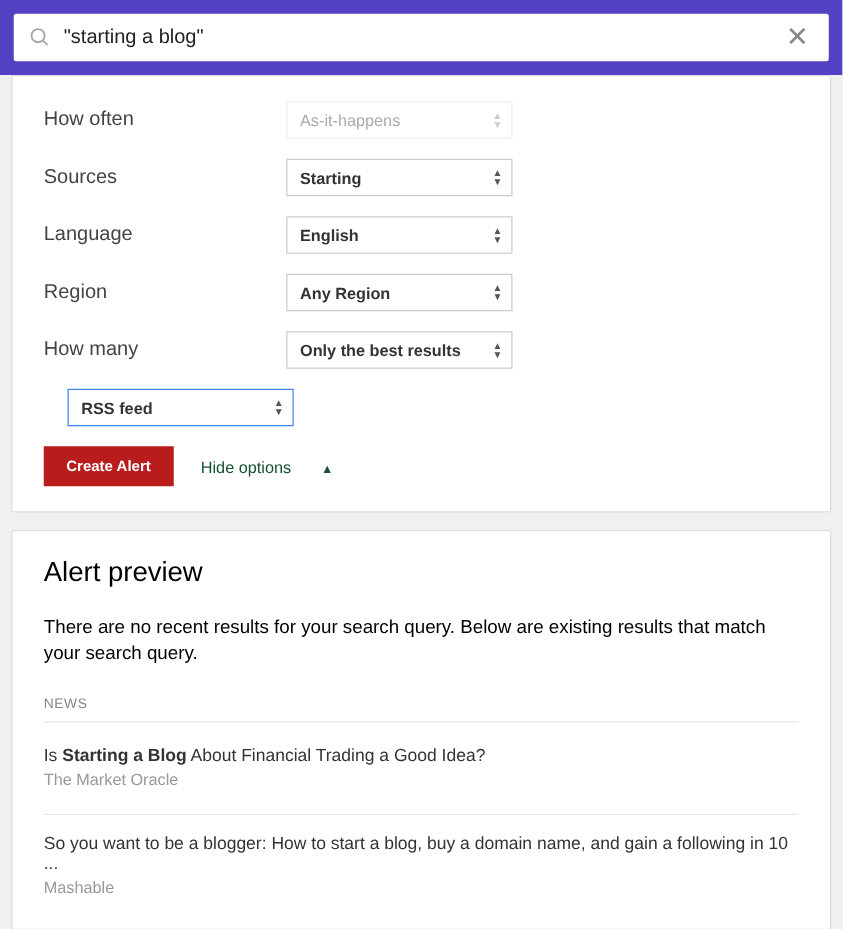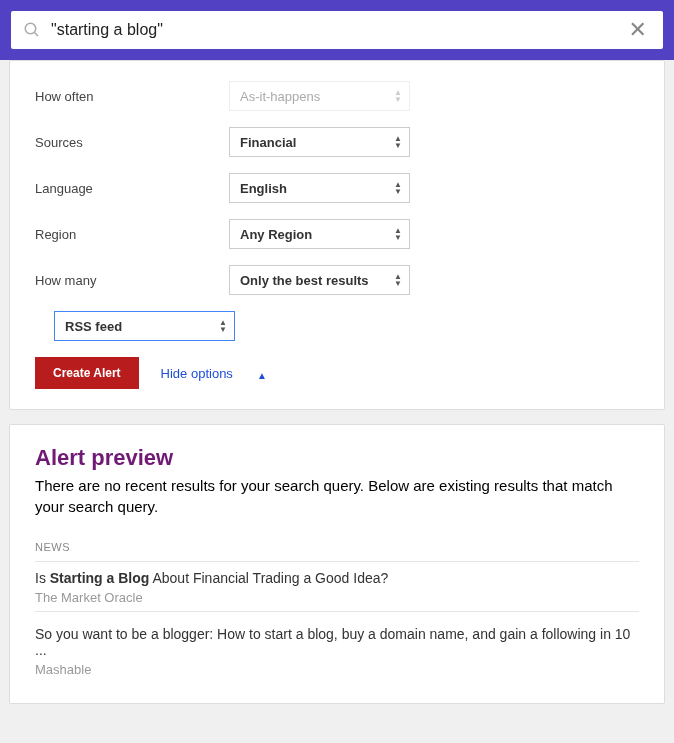--- a/index.html
+++ b/index.html
@@ -44,21 +44,21 @@
     }
     .card + .card { margin-top: 14px; }
     
     .form-row {
       display: flex;
       align-items: center;
       margin-bottom: 16px;
     }
     .form-label {
       width: 175px;
-      font-size: 13px;
+      font-size: 16px;
       color: #444;
     }
     .select-wrap {
       position: relative;
       width: 200px;
       padding-left: 19px;
     }
     .select-box {
       width: 100%;
       height: 30px;
@@ -98,51 +98,52 @@
     .primary-btn {
       background: #b91c1c;
       color: #fff;
       font-size: 12px;
       font-weight: bold;
       padding: 9px 18px;
       border: none;
       cursor: pointer;
     }
     .link-toggle {
-      color: #1d4ed8;
+      color: #14532d;
       font-size: 13px;
       cursor: pointer;
       display: flex;
       align-items: flex-end;
       gap: 24px;
     }
     .caret-up { font-size: 10px; }
     
     .preview-title {
       font-size: 22px;
-      font-weight: 700;
-      color: #701a75;
-      margin-bottom: 4px;
+      font-weight: 400;
+      color: #000000;
+      margin-bottom: 20px;
     }
     .preview-msg {
       font-size: 15px;
       color: #000000;
       line-height: 1.4;
       margin-bottom: 24px;
     }
     .section-label {
       font-size: 11px;
       color: #888;
       letter-spacing: 0.5px;
       border-bottom: 1px solid #e5e5e5;
       padding-bottom: 8px;
-      margin-bottom: 8px;
+      margin-bottom: 18px;
     }
     .result {
       border-bottom: 1px solid #e5e5e5;
+      padding-bottom: 14px;
       margin-bottom: 14px;
     }
     .result-title {
       font-size: 14px;
       color: #333;
       margin-bottom: 4px;
     }
     .result-title b { font-weight: bold; }
     .result-source {
       font-size: 13px;
@@ -180,21 +181,21 @@
         <div class="select-arrows">
             <span>▲</span>
             <span>▼</span>
           </div>
       </div>
     </div>
 
     <div class="form-row">
       <div class="form-label">Sources</div>
       <div class="select-wrap">
-        <div class="select-box">Financial</div>
+        <div class="select-box">Starting</div>
         <div class="select-arrows">
             <span>▲</span>
             <span>▼</span>
           </div>
       </div>
     </div>
 
     <div class="form-row">
       <div class="form-label">Language</div>
       <div class="select-wrap">

